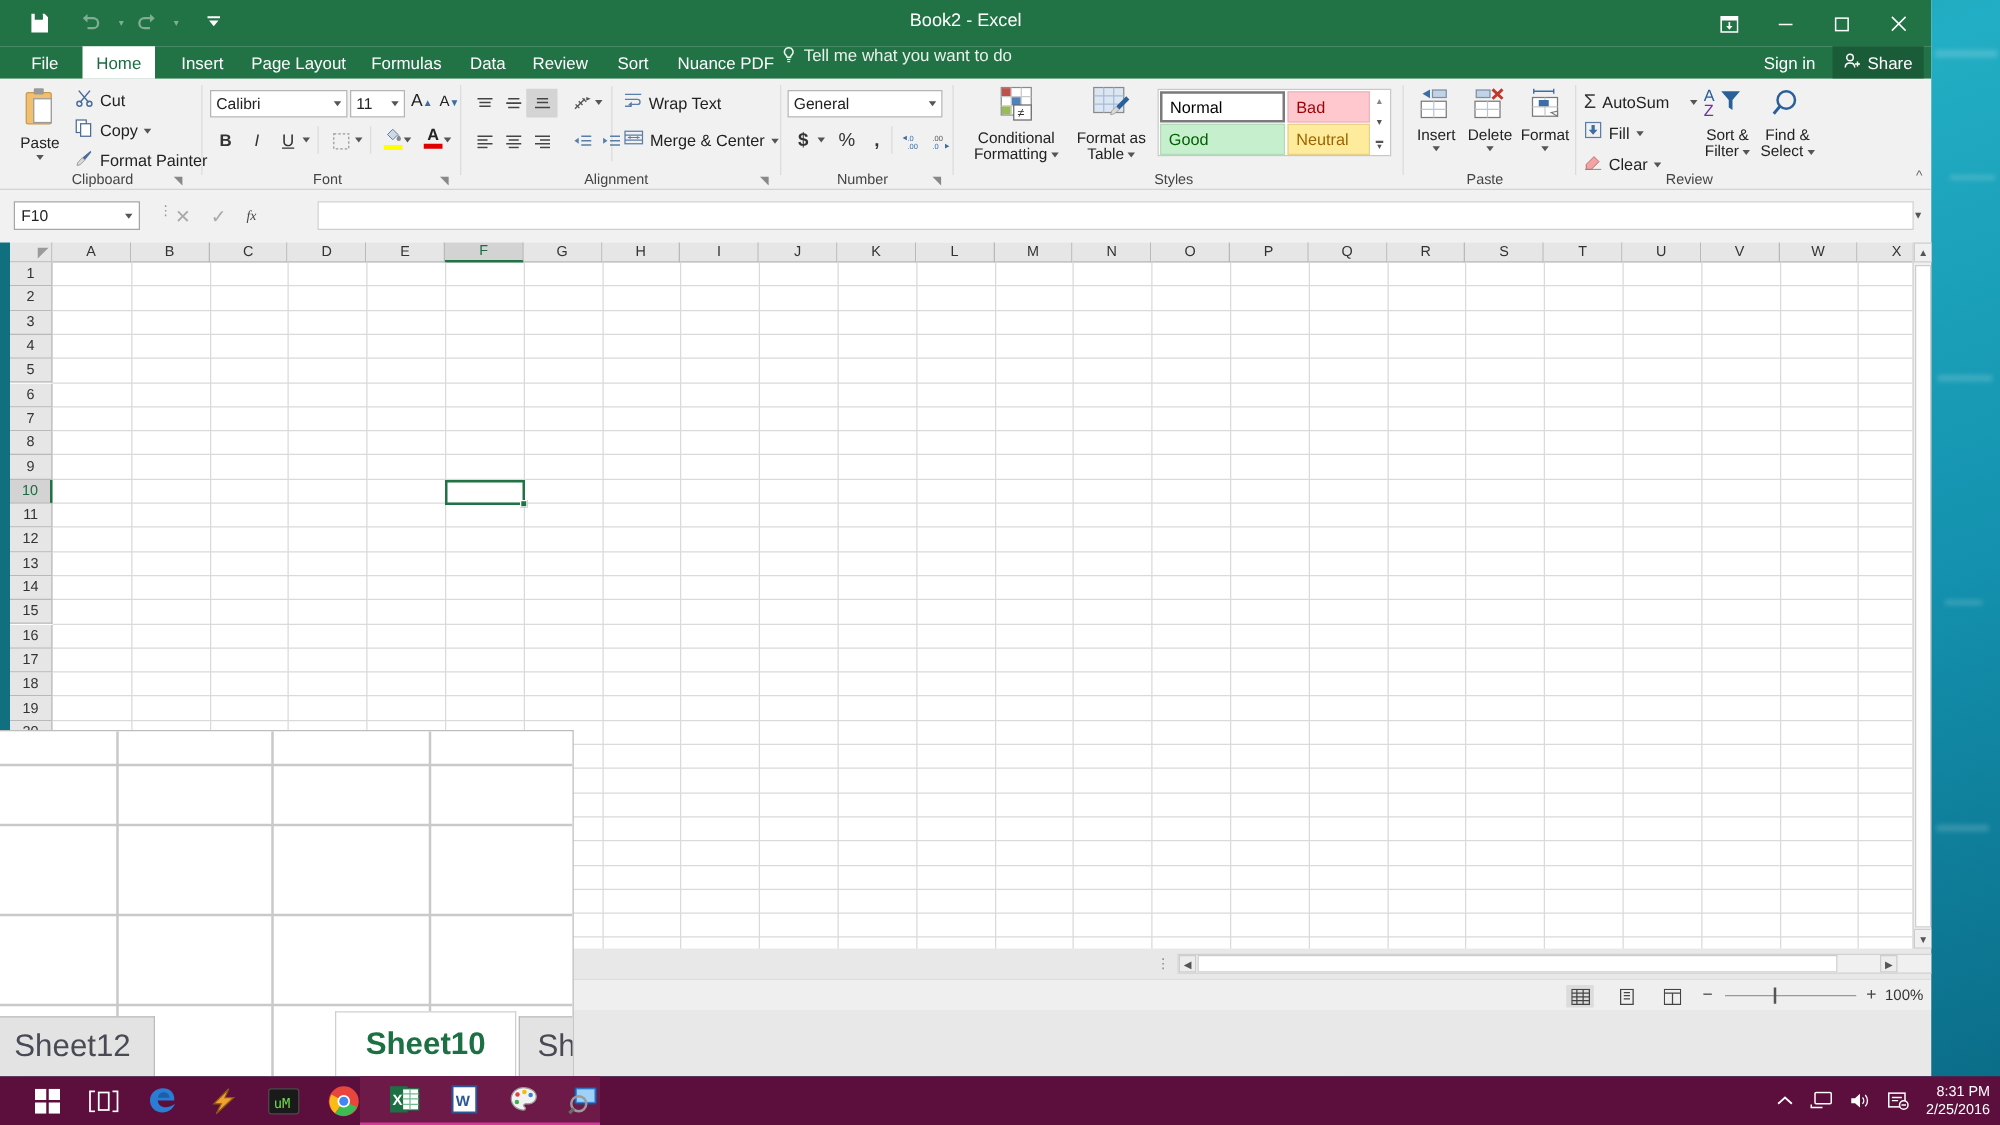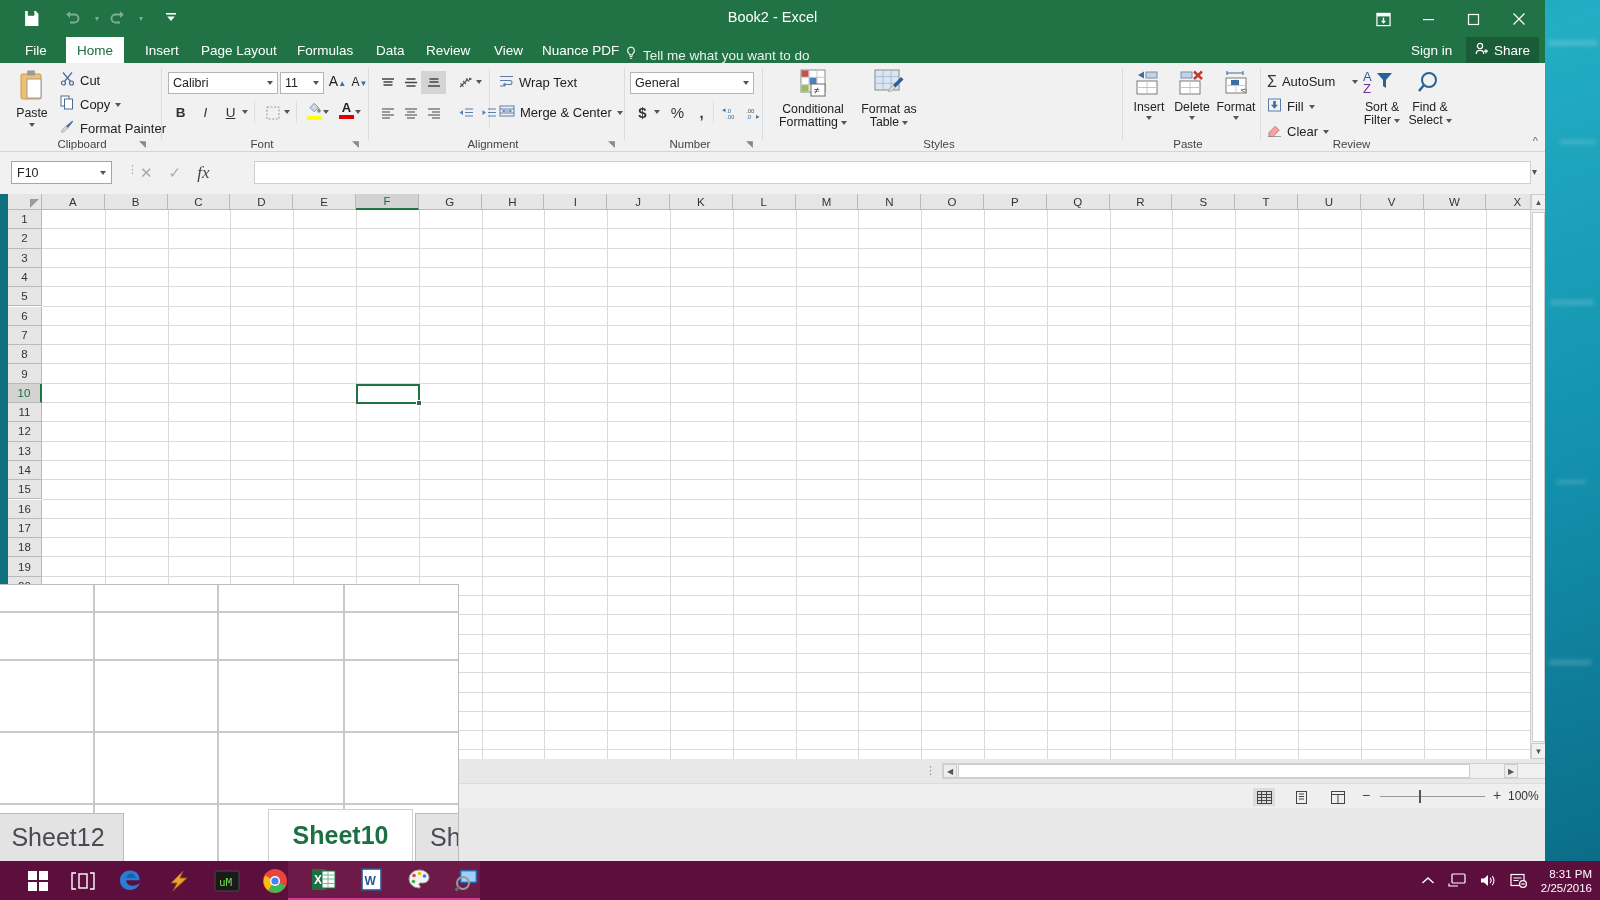--- a/index.html
+++ b/index.html
@@ -26,21 +26,21 @@
   #win-title { position:absolute; left:0; top:9px; width:1545px; text-align:center;
                color:#fff; font-size:14.5px; }
   .wbtn { position:absolute; top:5px; width:44px; height:28px; display:flex;
           align-items:center; justify-content:center; color:#fff; font-size:15px; }
 
   
   #tabs-row { position:absolute; left:0; top:37px; width:1545px; height:26px; background:#217346; }
   .rtab { position:absolute; top:0; height:26px; padding:0 11px; display:flex; align-items:center;
           color:#fff; font-size:13.5px; white-space:nowrap; }
   .rtab.active { background:#fff; color:#1d6b42; }
-  #tellme { position:absolute; top:0; height:26px; display:flex; align-items:flex-end; gap:6px;
+  #tellme { position:absolute; top:0; height:26px; display:flex; align-items:flex-start; gap:6px;
             color:#e8f2ec; font-size:13.5px; }
   #signin { position:absolute; top:0; height:26px; display:flex; align-items:center;
             color:#fff; font-size:13.5px; }
   #share { position:absolute; top:0; height:26px; display:flex; align-items:center; gap:5px;
            padding:0 9px; color:#fff; font-size:13.5px; background:#1a5c38; }
 
   
   #ribbon { position:absolute; left:0; top:63px; width:1545px; height:89px;
             background:#f1f1f1; border-bottom:1px solid #d4d4d4; }
   .grp { position:absolute; top:0; height:89px; }
@@ -224,21 +224,21 @@
     <div class="rtab" style="left:286px;">
         <span>Formulas</span>
       </div>
     <div class="rtab" style="left:365px;">
         <span>Data</span>
       </div>
     <div class="rtab" style="left:415px;">
         <span>Review</span>
       </div>
     <div class="rtab" style="left:483px;">
-        <span>View</span>
+        <span>Sort</span>
       </div>
     <div class="rtab" style="left:531px;">
         <span>Nuance PDF</span>
       </div>
 
     <div id="tellme" style="left:625px;">
       <span>
         <svg width="12" height="14" viewBox="0 0 12 14">
             <path fill="none" stroke="#e8f2ec" stroke-width="1.2" d="M6 1.2a3.4 3.4 0 0 1 2.1 6.1c-.5.5-.7 1-.7 1.5H4.6c0-.5-.2-1-.7-1.5A3.4 3.4 0 0 1 6 1.2z"></path>
             <rect x="4.6" y="10" width="2.8" height="1" fill="#e8f2ec"></rect>
@@ -512,20 +512,40 @@
             </svg>
           </span>
           <span class="lbl">Format as</span>
           <span class="lbl" style="display:flex;gap:3px;align-items:center;">
             <span>Table</span>
             <span class="caret"></span>
           </span>
         </div>
       </div>
 
+      <div style="position:absolute;left:163px;top:8px;width:187px;height:54px;border:1px solid #c8c8c8;background:#fff;">
+        <div class="style-cell" style="left:1px;top:1px;background:#ffffff;color:#000;border:2px solid #7a7a7a;">
+          <span>Normal</span>
+        </div>
+        <div class="style-cell" style="left:103px;top:1px;background:#ffc7ce;color:#9c0006;border-color:#e9b6bd;width:66px;">
+          <span>Bad</span>
+        </div>
+        <div class="style-cell" style="left:1px;top:27px;background:#c6efce;color:#006100;border-color:#b2dbb9;">
+          <span>Good</span>
+        </div>
+        <div class="style-cell" style="left:103px;top:27px;background:#ffeb9c;color:#9c6500;border-color:#e6d28c;width:66px;">
+          <span>Neutral</span>
+        </div>
+        <div style="position:absolute;right:1px;top:1px;width:15px;height:16px;display:flex;align-items:center;justify-content:center;font-size:7px;color:#888;">▲</div>
+        <div style="position:absolute;right:1px;top:18px;width:15px;height:16px;display:flex;align-items:center;justify-content:center;font-size:7px;color:#555;">▼</div>
+        <div style="position:absolute;right:1px;top:35px;width:15px;height:17px;display:flex;flex-direction:column;align-items:center;justify-content:center;font-size:6px;color:#555;line-height:5px;">
+            <span>▬</span>
+            <span>▼</span>
+          </div>
+      </div>
       <div class="grp-label" style="width:352px;">Styles</div>
     </div>
     <div class="grp-sep" style="left:1122px;"></div>
 
     <div class="grp" style="left:1123px;width:136px;">
       <div style="position:absolute;left:6px;top:6px;width:40px;">
         <div class="bigbtn">
           <span>
             <svg width="30" height="28" viewBox="0 0 30 28">
                 <rect x="3" y="12" width="20" height="13" fill="#fff" stroke="#7a7a7a"></rect>
@@ -637,21 +657,21 @@
 
   <div id="formula-row">
     <div id="namebox">
       <span style="flex:1;">F10</span>
       <span class="caret"></span>
     </div>
     <div style="position:absolute;left:127px;top:13px;color:#999;font-size:11px;line-height:8px;">⋮</div>
     <div id="fb-icons">
       <span style="color:#a9a9a9;font-size:15px;">✕</span>
       <span style="color:#a9a9a9;font-size:15px;">✓</span>
-      <span style="color:#444;font-size:17px;font-style:italic;font-family:'Liberation Serif',serif;">fx</span>
+      <span style="color:#444;font-size:11px;font-style:italic;font-family:'Liberation Serif',serif;">fx</span>
     </div>
     <div id="fx-input" title=""></div>
     <div id="fb-expand">▾</div>
   </div>
 
   <div id="grid-area">
     <div id="left-edge"></div>
     <div id="corner">
       <svg width="10" height="9" viewBox="0 0 10 9" style="margin:3px 0 0 22px;">
           <path fill="#9a9a9a" d="M0 9 9 0v9z" transform="rotate(180 4.5 4.5)"></path>

